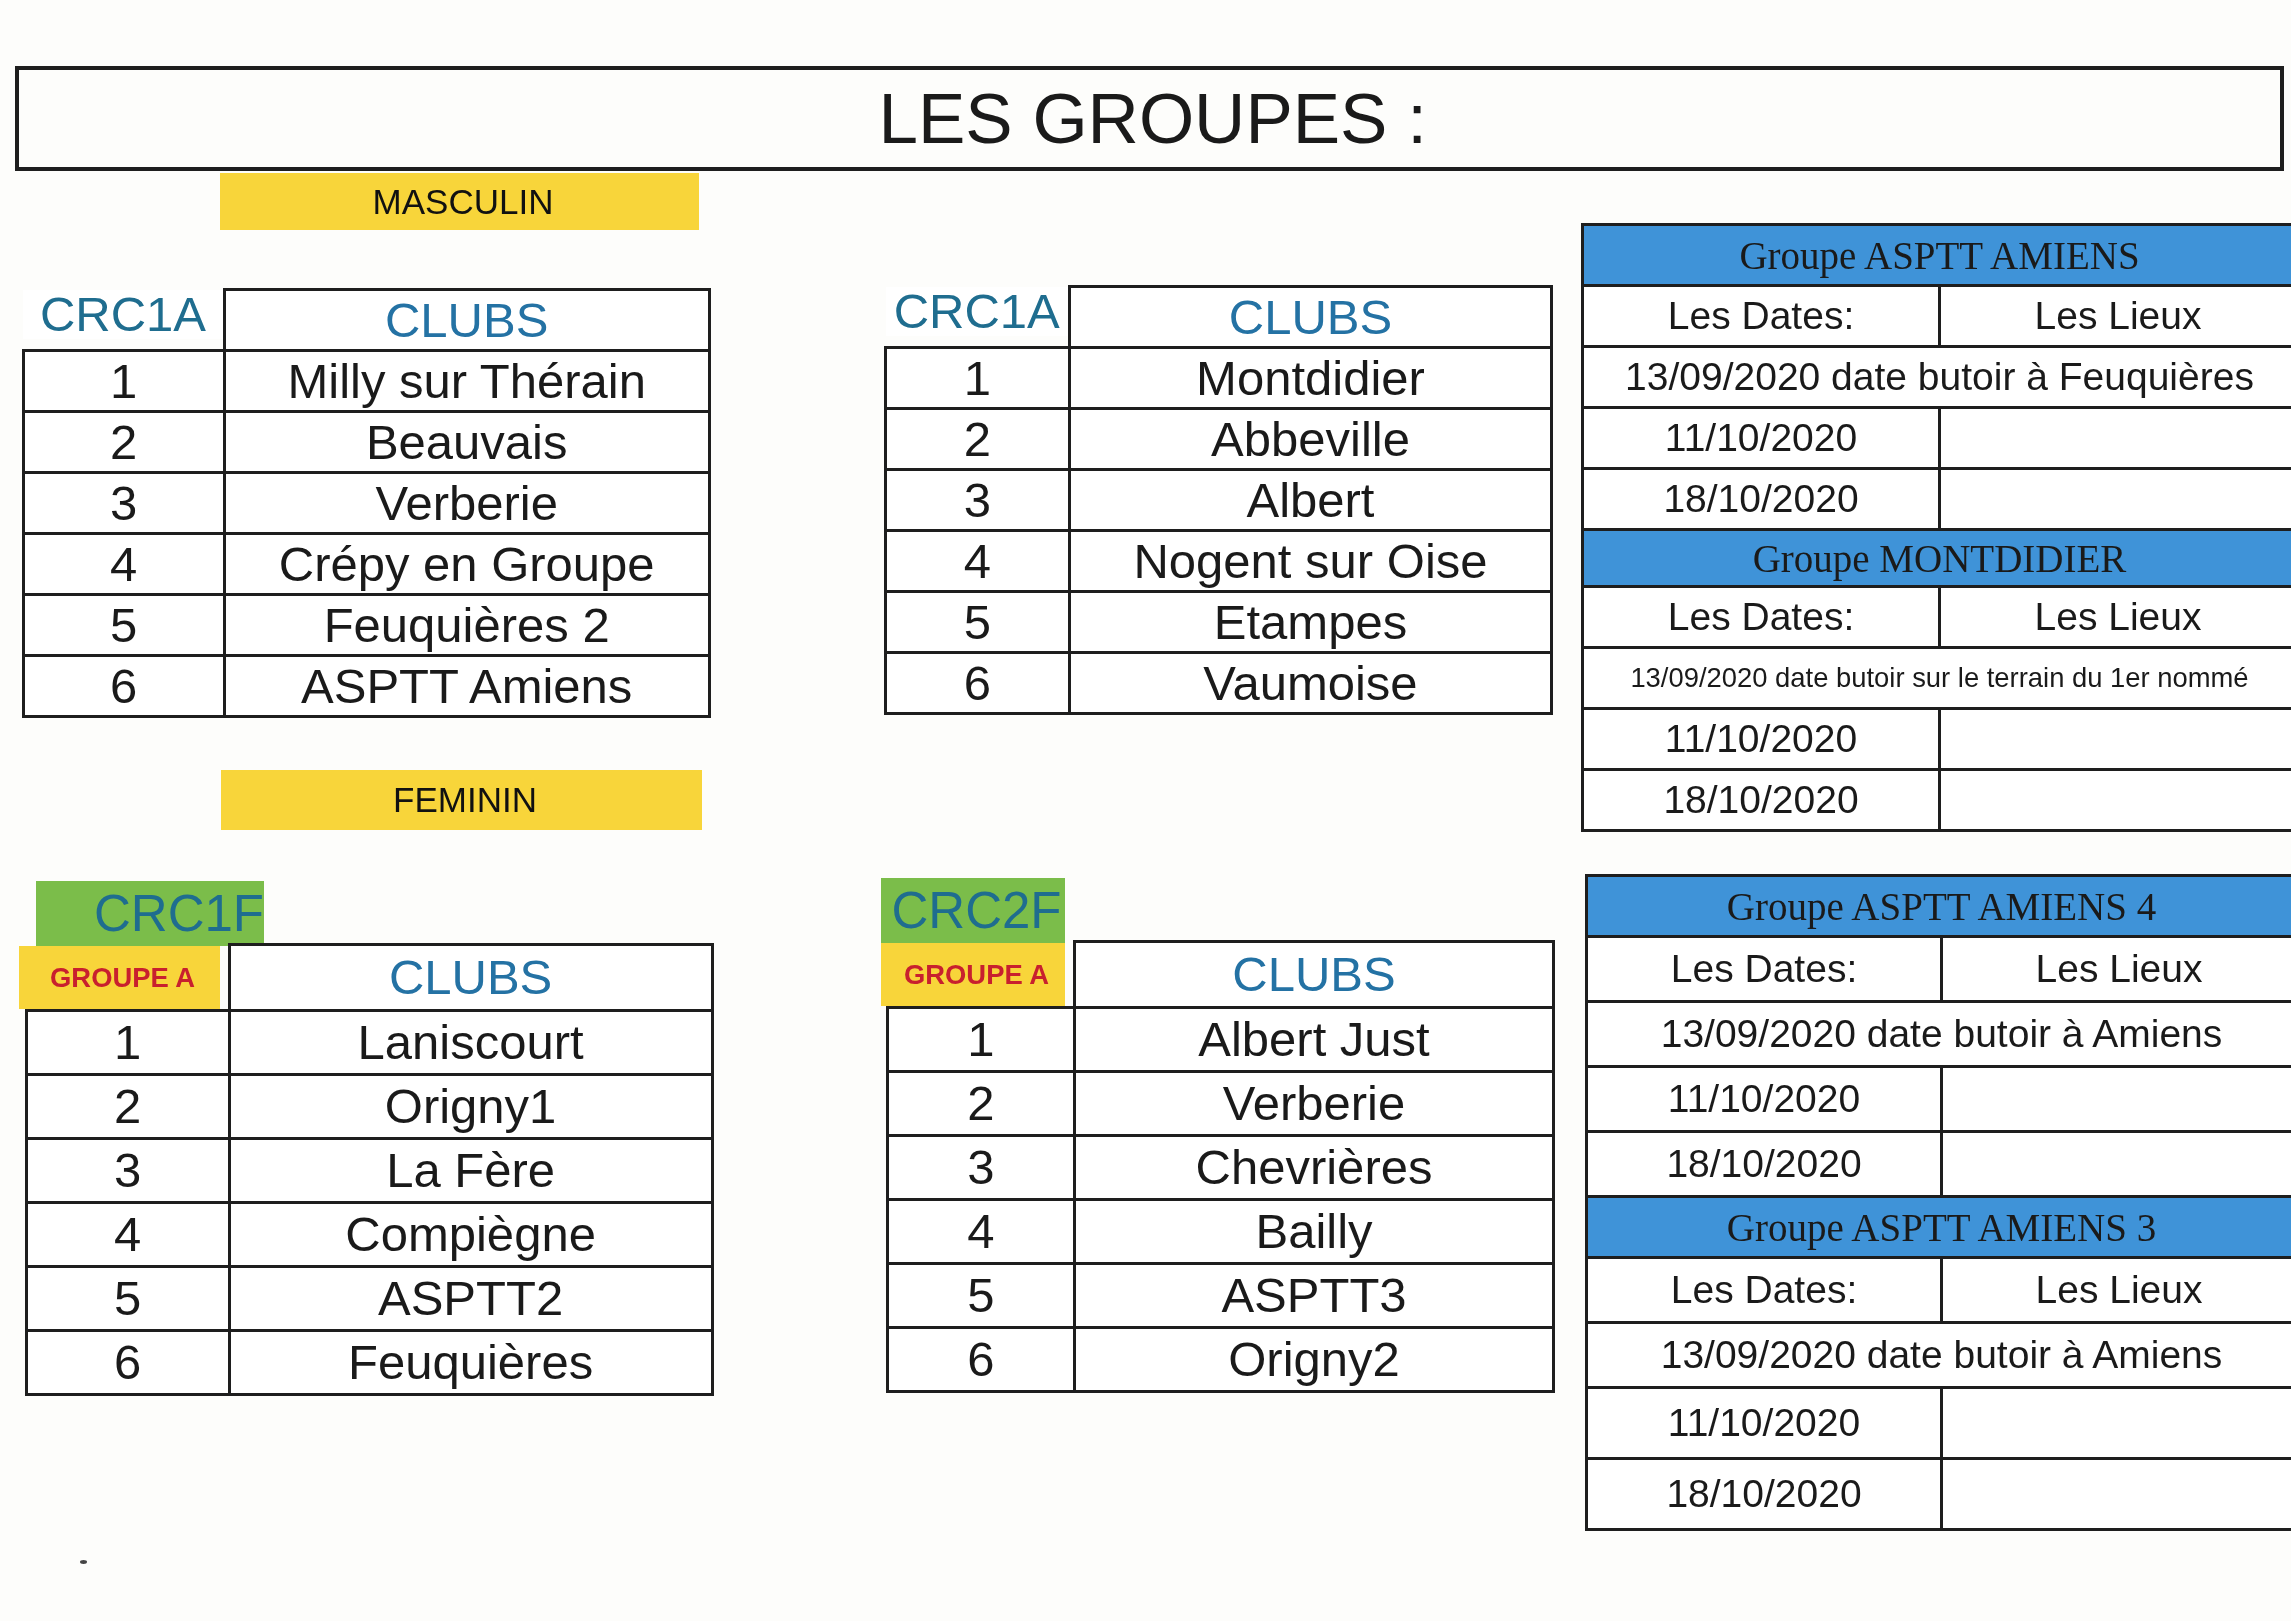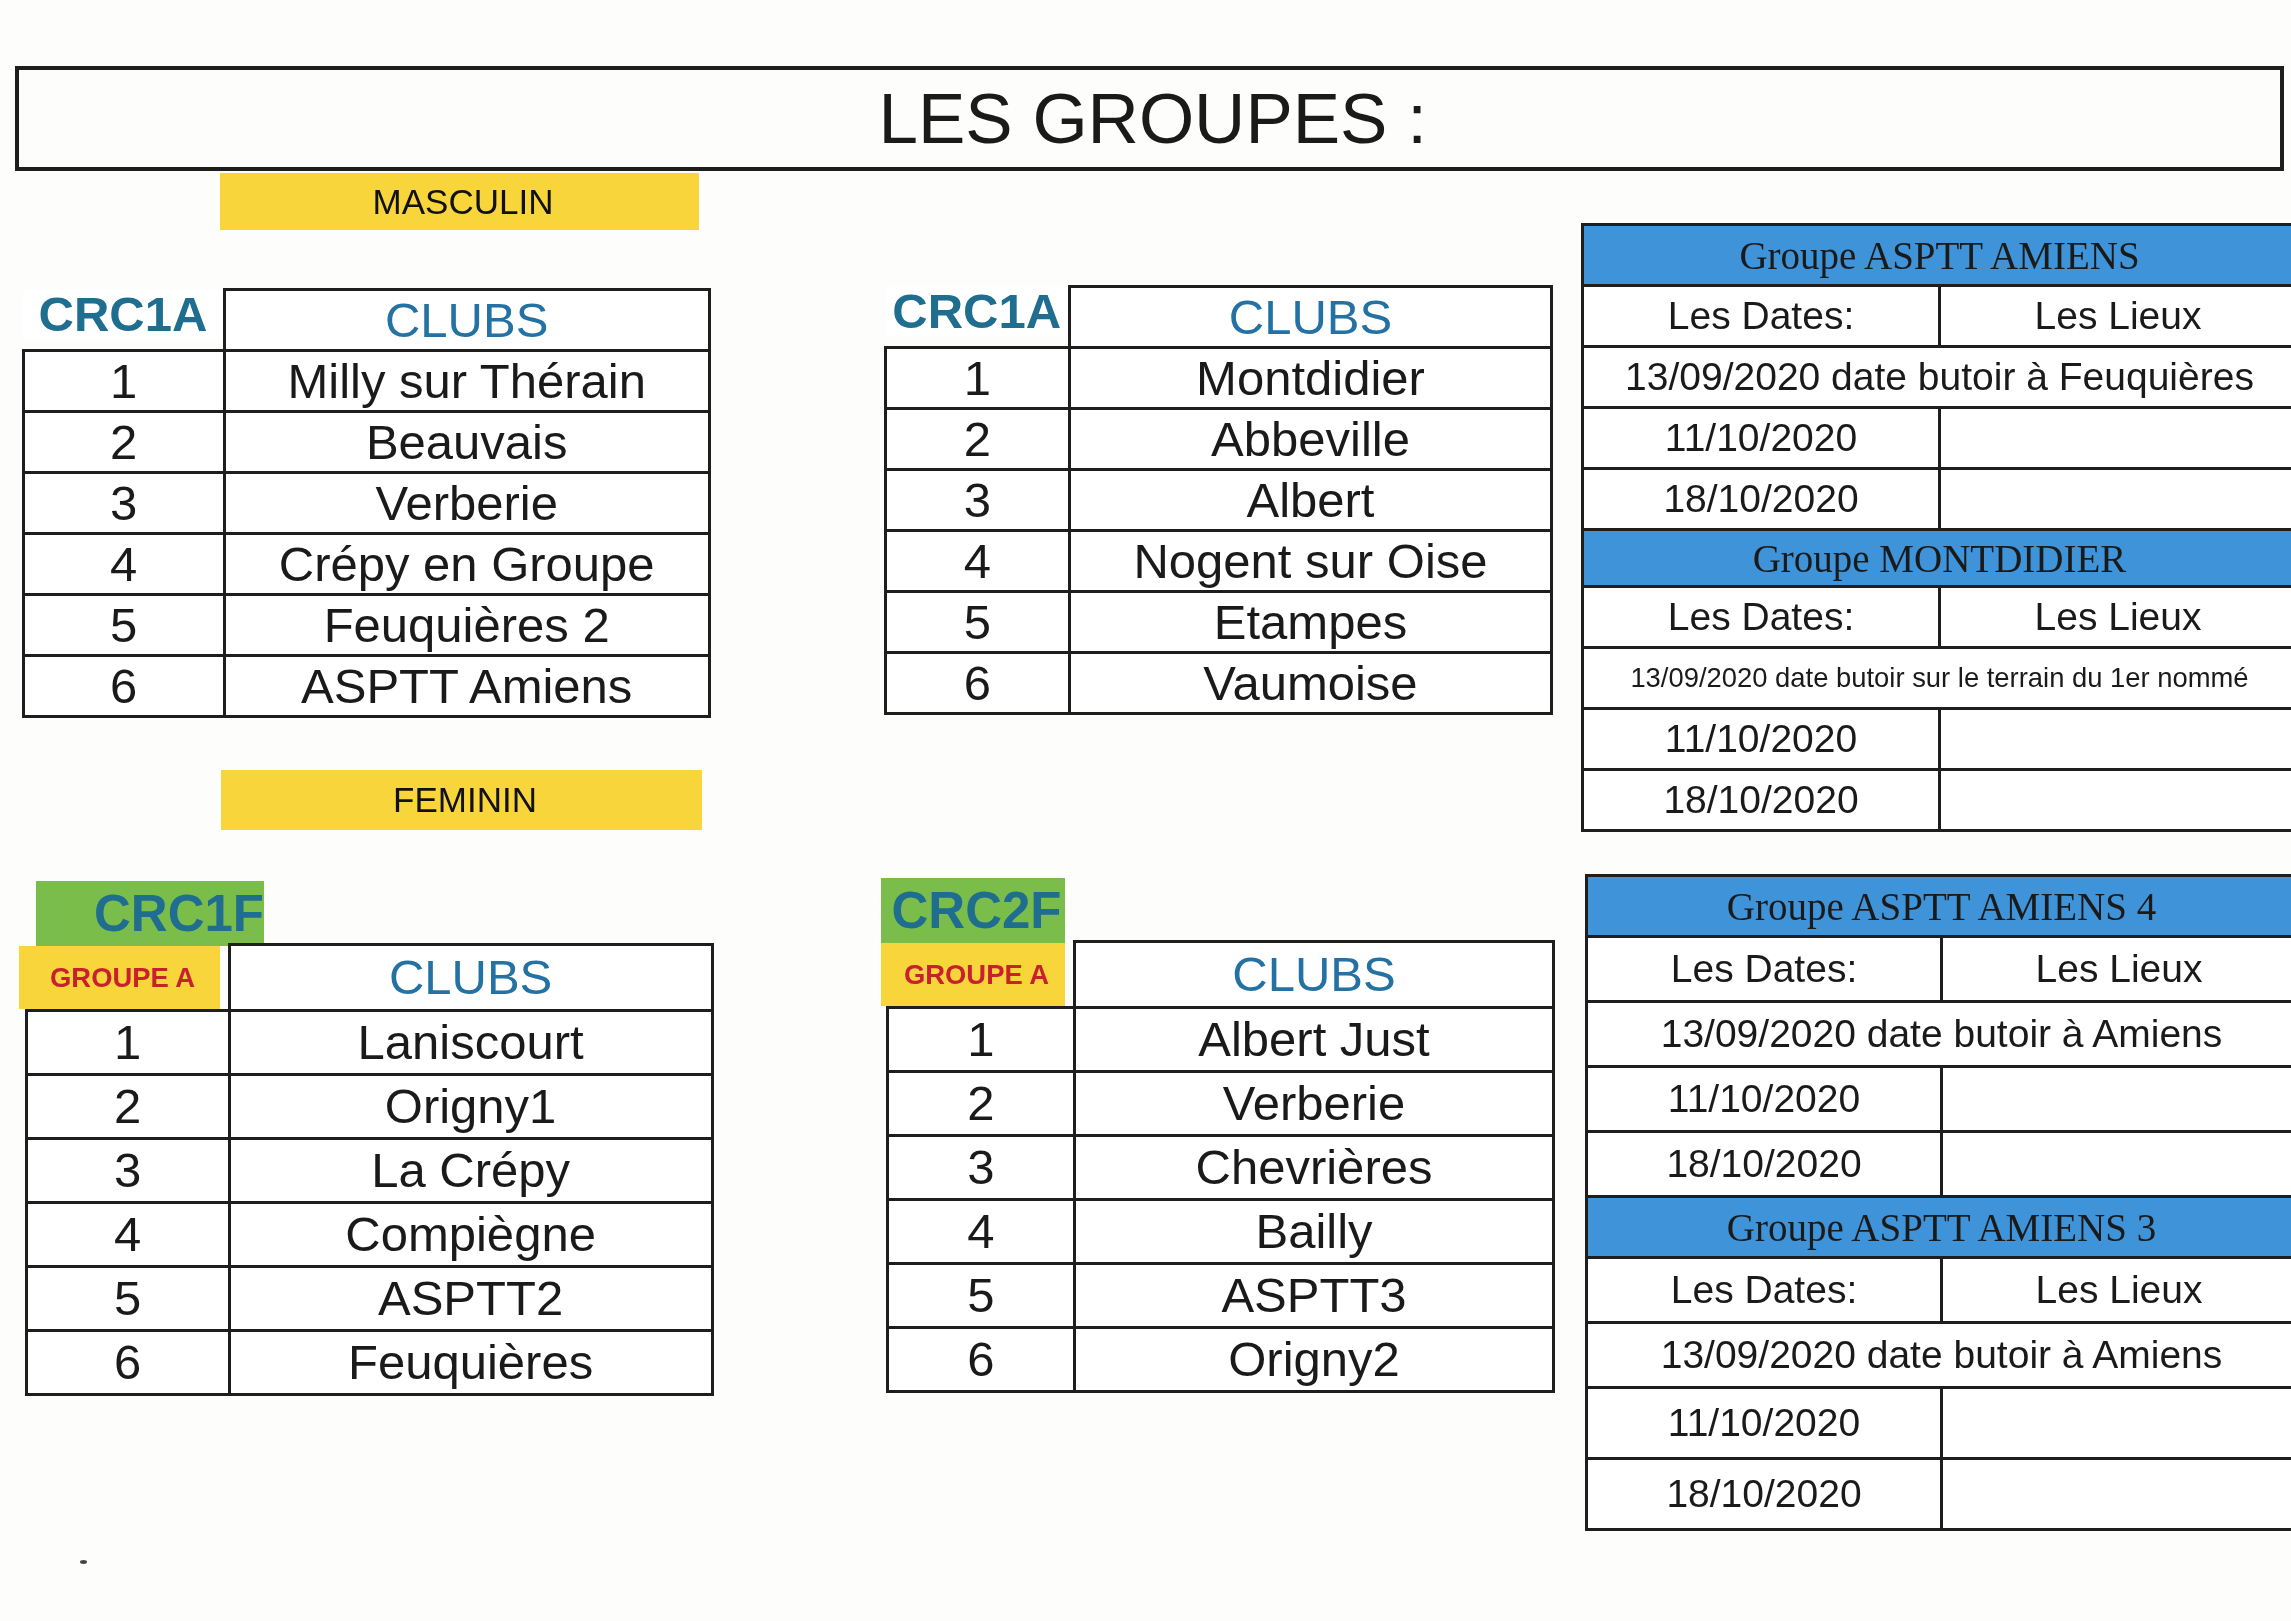--- a/index.html
+++ b/index.html
@@ -12,21 +12,21 @@
     left: 14.7px; top: 66px; width: 2269px; height: 105px;
     border: 4.9px solid #1e1e1e; display: flex; align-items: center; justify-content: center;
     font-size: 71px; letter-spacing: 0px;
   }
   .section-bar {
     background: #f8d53a; display: flex; align-items: center; justify-content: center;
     font-size: 35px; color: #111;
   }
   .code-label {
     background: #7bbd4a; display: flex; align-items: center; justify-content: center;
-    color: #1f6d8f; font-size: 51px; font-weight: bold;
+    color: #1f6d8f; font-size: 51px;
   }
   .group-label {
     background: #f8d53a; display: flex; align-items: center; justify-content: center;
     color: #c8202e; font-size: 27.4px; font-weight: bold;
   }
   table.clubs {
     border-collapse: collapse; table-layout: fixed;
   }
   table.clubs td {
     border: 3.9px solid #1e1e1e; text-align: center; font-size: 49px; padding: 0; line-height: 1;
@@ -206,21 +206,21 @@
     <tr style="height:64px;">
           <td>1</td>
           <td>Laniscourt</td>
         </tr>
     <tr style="height:64px;">
           <td>2</td>
           <td>Origny1</td>
         </tr>
     <tr style="height:64px;">
           <td>3</td>
-          <td>La Crépy</td>
+          <td>La Fère</td>
         </tr>
     <tr style="height:64px;">
           <td>4</td>
           <td>Compiègne</td>
         </tr>
     <tr style="height:64px;">
           <td>5</td>
           <td>ASPTT2</td>
         </tr>
     <tr style="height:64px;">

